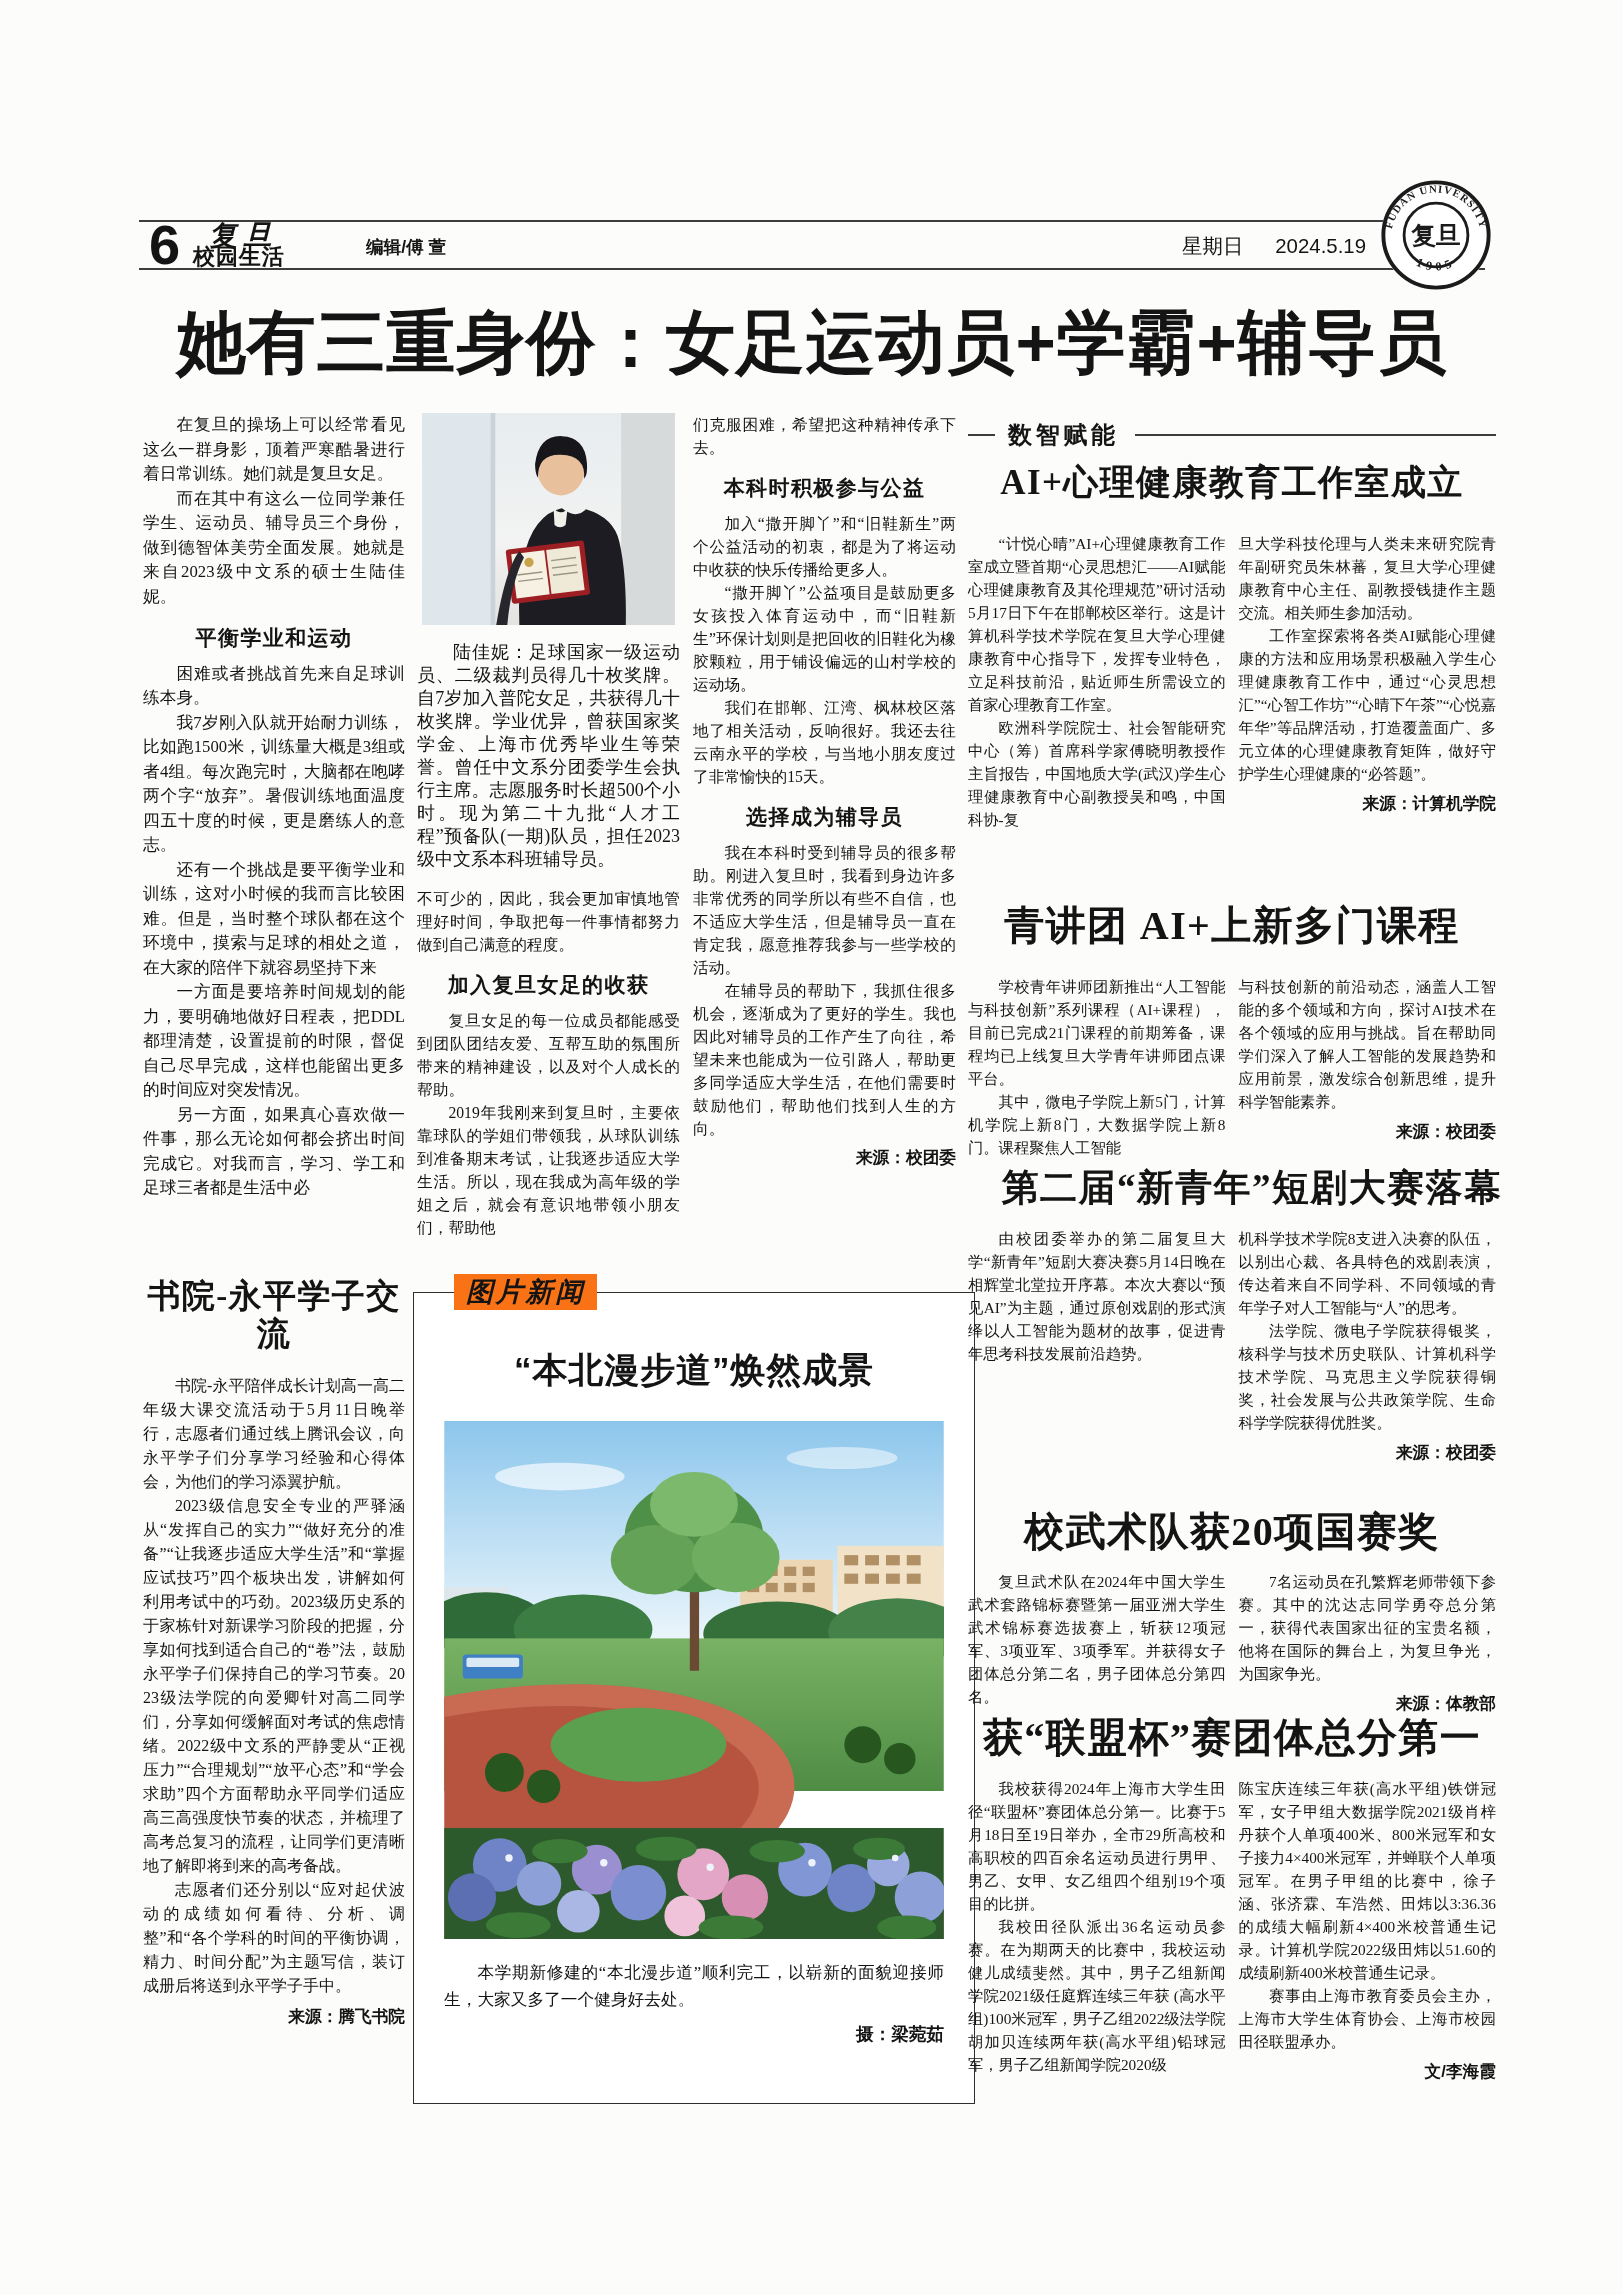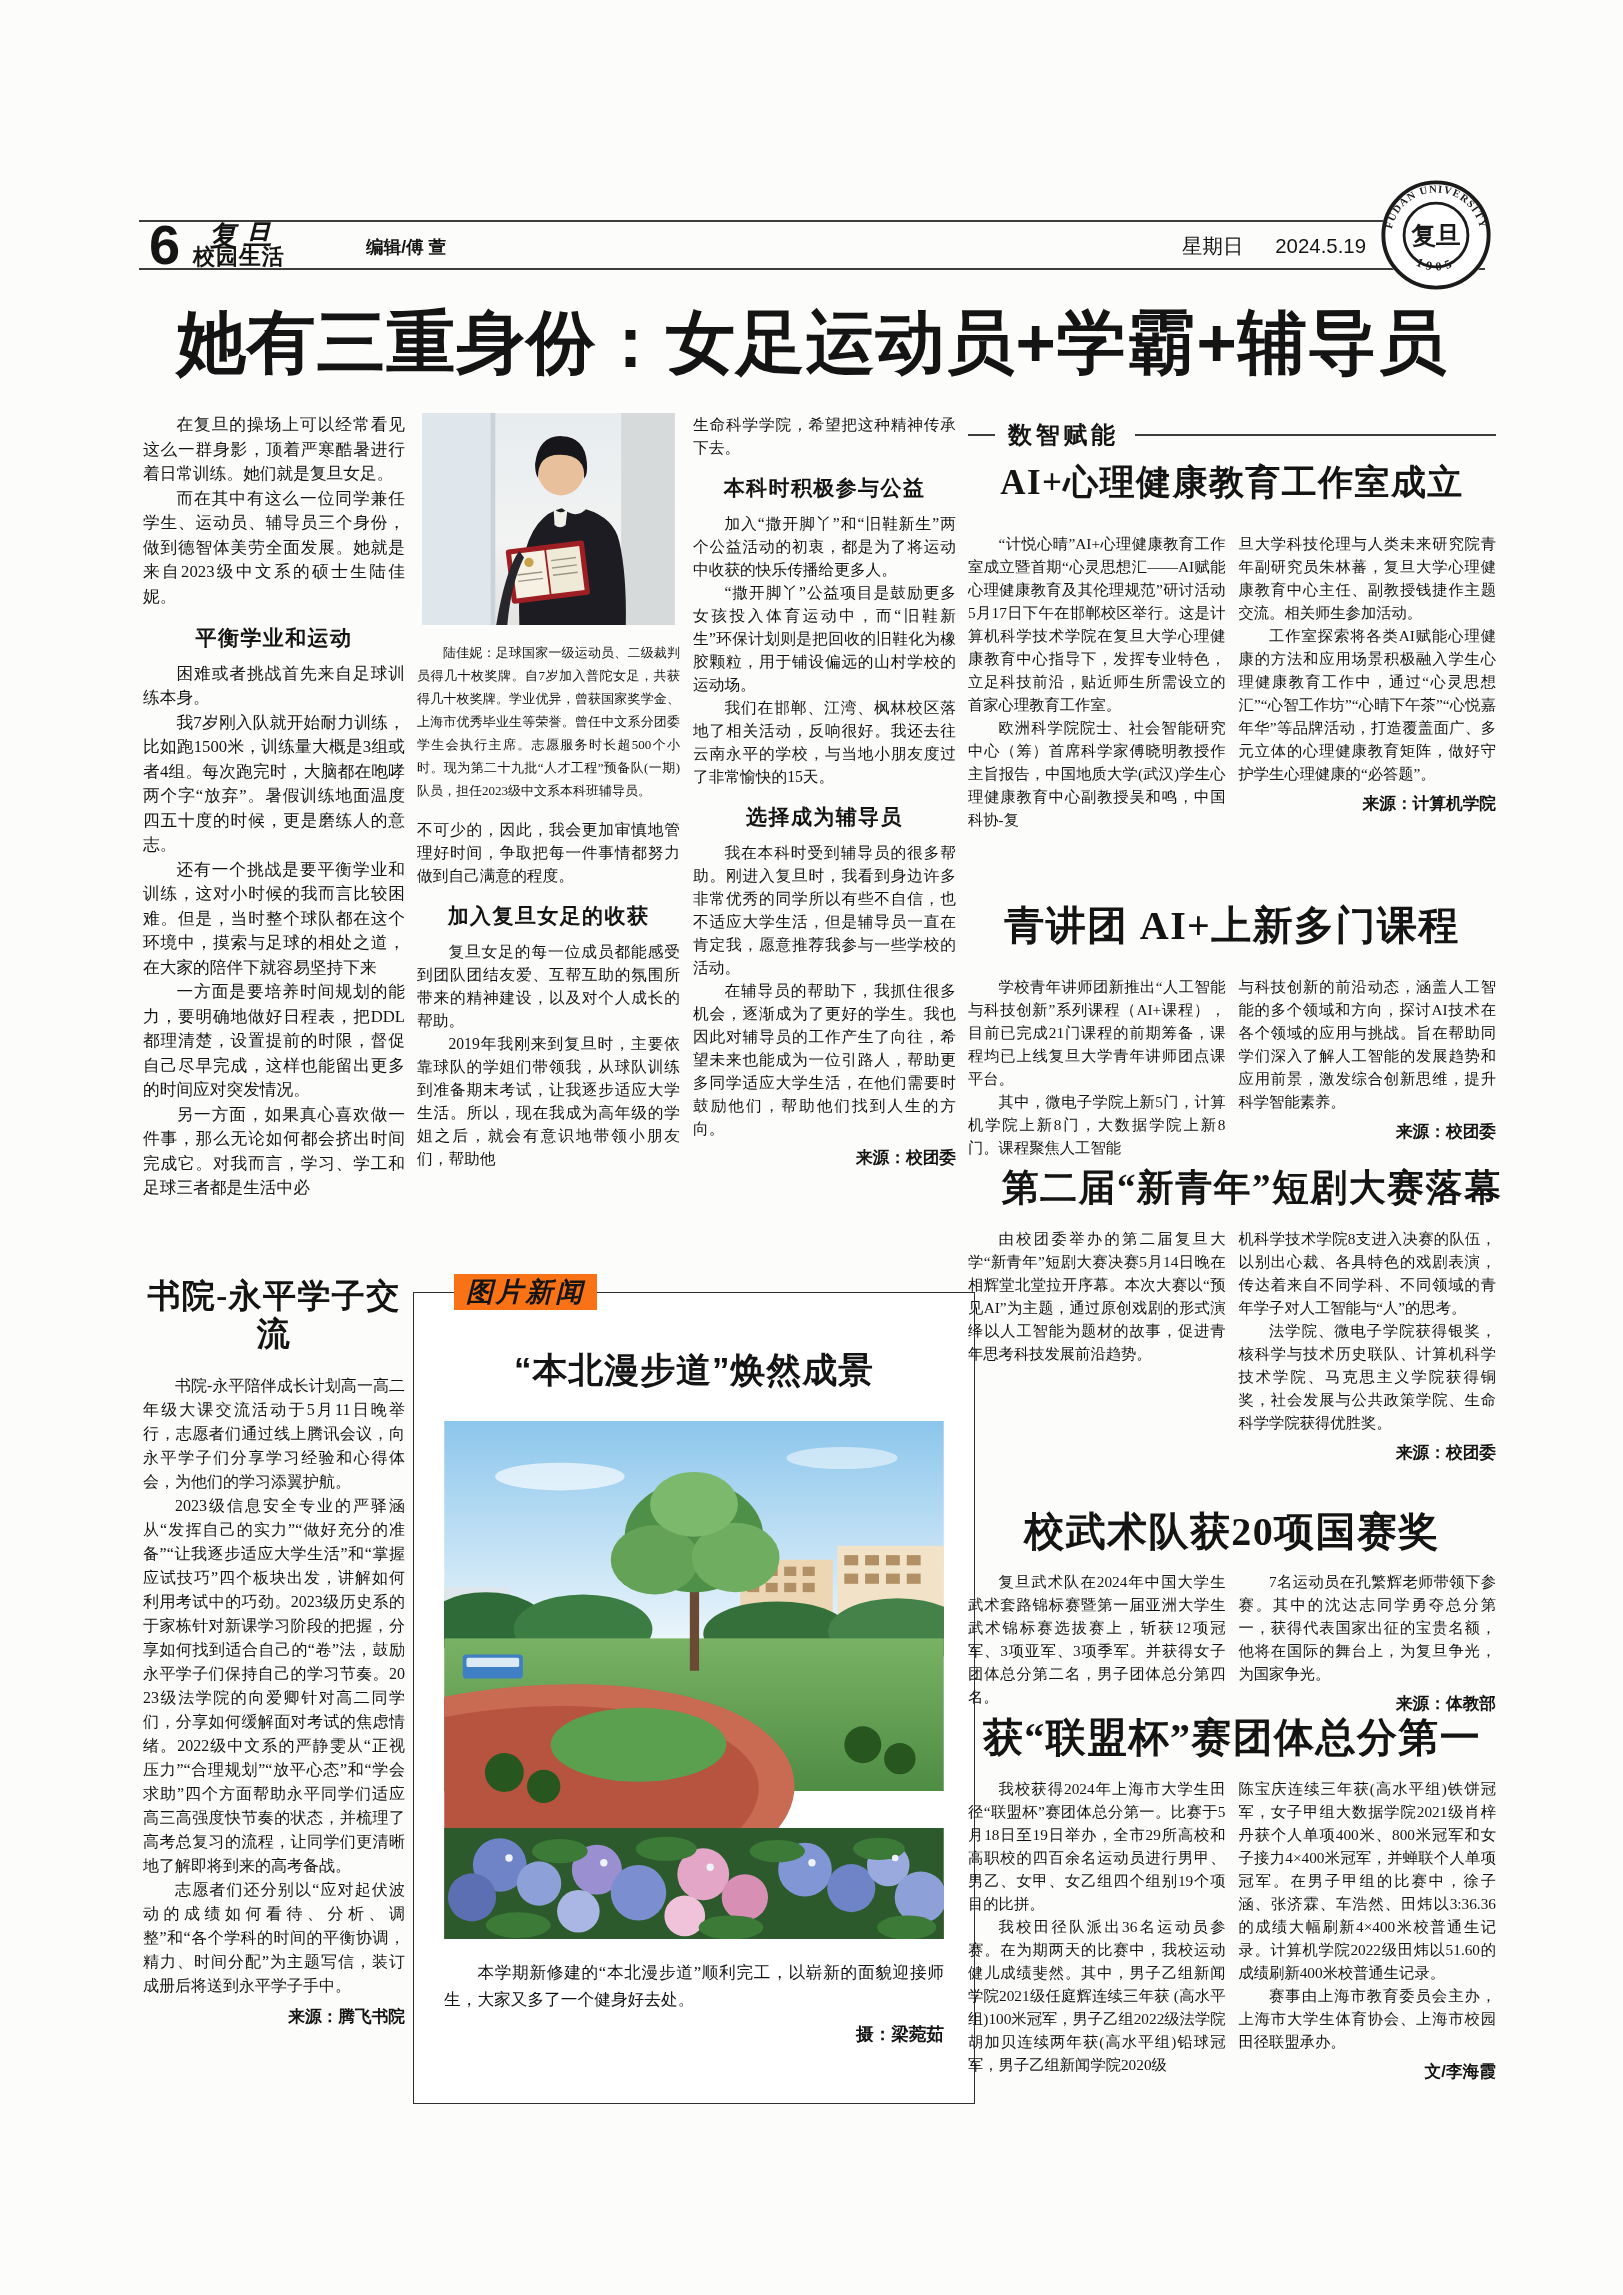--- a/index.html
+++ b/index.html
@@ -25,21 +25,21 @@
 
   
   .bp { text-align:justify; text-indent:2em; word-break:break-all; overflow-wrap:anywhere; }
   .bp.cont { text-indent:0; }
   .bh { font-family:"Liberation Sans",sans-serif; font-weight:bold; font-size:21px; text-align:center;
         letter-spacing:1.4px; margin:15.7px 0 12px; line-height:1.2; }
   .bsrc { font-family:"Liberation Sans",sans-serif; font-weight:bold; font-size:16.7px; text-align:right; margin-top:6.5px; }
 
   .colmain { font-size:16.7px; line-height:24.5px; }
   .colside { font-size:15.7px; line-height:23px; }
-  .bio { font-size:13px; line-height:23px; text-align:justify; text-indent:2em; word-break:break-all; margin-top:15.7px; }
+  .bio { font-size:18px; line-height:23px; text-align:justify; text-indent:2em; word-break:break-all; margin-top:15.7px; }
 
   
   .pnbox { border:1.9px solid #2e2e2e; background:#fff; }
   .pnlabel { position:absolute; top:-19.4px; left:40px; background:#f97316; padding:0 12px;
              font-style:italic; font-weight:bold; font-size:27px; letter-spacing:2.8px; }
   .caption { font-size:16.7px; line-height:27px; text-align:justify; text-indent:2em; word-break:break-all; }
   .credit { font-family:"Liberation Sans",sans-serif; font-weight:bold; font-size:17.6px; text-align:right; margin-top:8.3px; }
 
   
   .kicker { display:flex; align-items:center; }
@@ -144,21 +144,21 @@
   <p class="bio">陆佳妮：足球国家一级运动员、二级裁判员得几十枚奖牌。自7岁加入普陀女足，共获得几十枚奖牌。学业优异，曾获国家奖学金、上海市优秀毕业生等荣誉。曾任中文系分团委学生会执行主席。志愿服务时长超500个小时。现为第二十九批“人才工程”预备队(一期)队员，担任2023级中文系本科班辅导员。</p>
   <div class="colside" style="margin-top:16.7px;">
       <p class="bp cont">不可少的，因此，我会更加审慎地管理好时间，争取把每一件事情都努力做到自己满意的程度。</p>
       <h3 class="bh">加入复旦女足的收获</h3>
       <p class="bp">复旦女足的每一位成员都能感受到团队团结友爱、互帮互助的氛围所带来的精神建设，以及对个人成长的帮助。</p>
       <p class="bp">2019年我刚来到复旦时，主要依靠球队的学姐们带领我，从球队训练到准备期末考试，让我逐步适应大学生活。所以，现在我成为高年级的学姐之后，就会有意识地带领小朋友们，帮助他</p>
     </div>
 </div>
 
 <div class="abs colside" style="left:693px; top:413px; width:263px;">
-    <p class="bp cont">生命科学学院，希望把这种精神传承下去。</p>
+    <p class="bp cont">们克服困难，希望把这种精神传承下去。</p>
     <h3 class="bh">本科时积极参与公益</h3>
     <p class="bp">加入“撒开脚丫”和“旧鞋新生”两个公益活动的初衷，都是为了将运动中收获的快乐传播给更多人。</p>
     <p class="bp">“撒开脚丫”公益项目是鼓励更多女孩投入体育运动中，而“旧鞋新生”环保计划则是把回收的旧鞋化为橡胶颗粒，用于铺设偏远的山村学校的运动场。</p>
     <p class="bp">我们在邯郸、江湾、枫林校区落地了相关活动，反响很好。我还去往云南永平的学校，与当地小朋友度过了非常愉快的15天。</p>
     <h3 class="bh">选择成为辅导员</h3>
     <p class="bp">我在本科时受到辅导员的很多帮助。刚进入复旦时，我看到身边许多非常优秀的同学所以有些不自信，也不适应大学生活，但是辅导员一直在肯定我，愿意推荐我参与一些学校的活动。</p>
     <p class="bp">在辅导员的帮助下，我抓住很多机会，逐渐成为了更好的学生。我也因此对辅导员的工作产生了向往，希望未来也能成为一位引路人，帮助更多同学适应大学生活，在他们需要时鼓励他们，帮助他们找到人生的方向。</p>
     <div class="bsrc">来源：校团委</div>
   </div>
 

